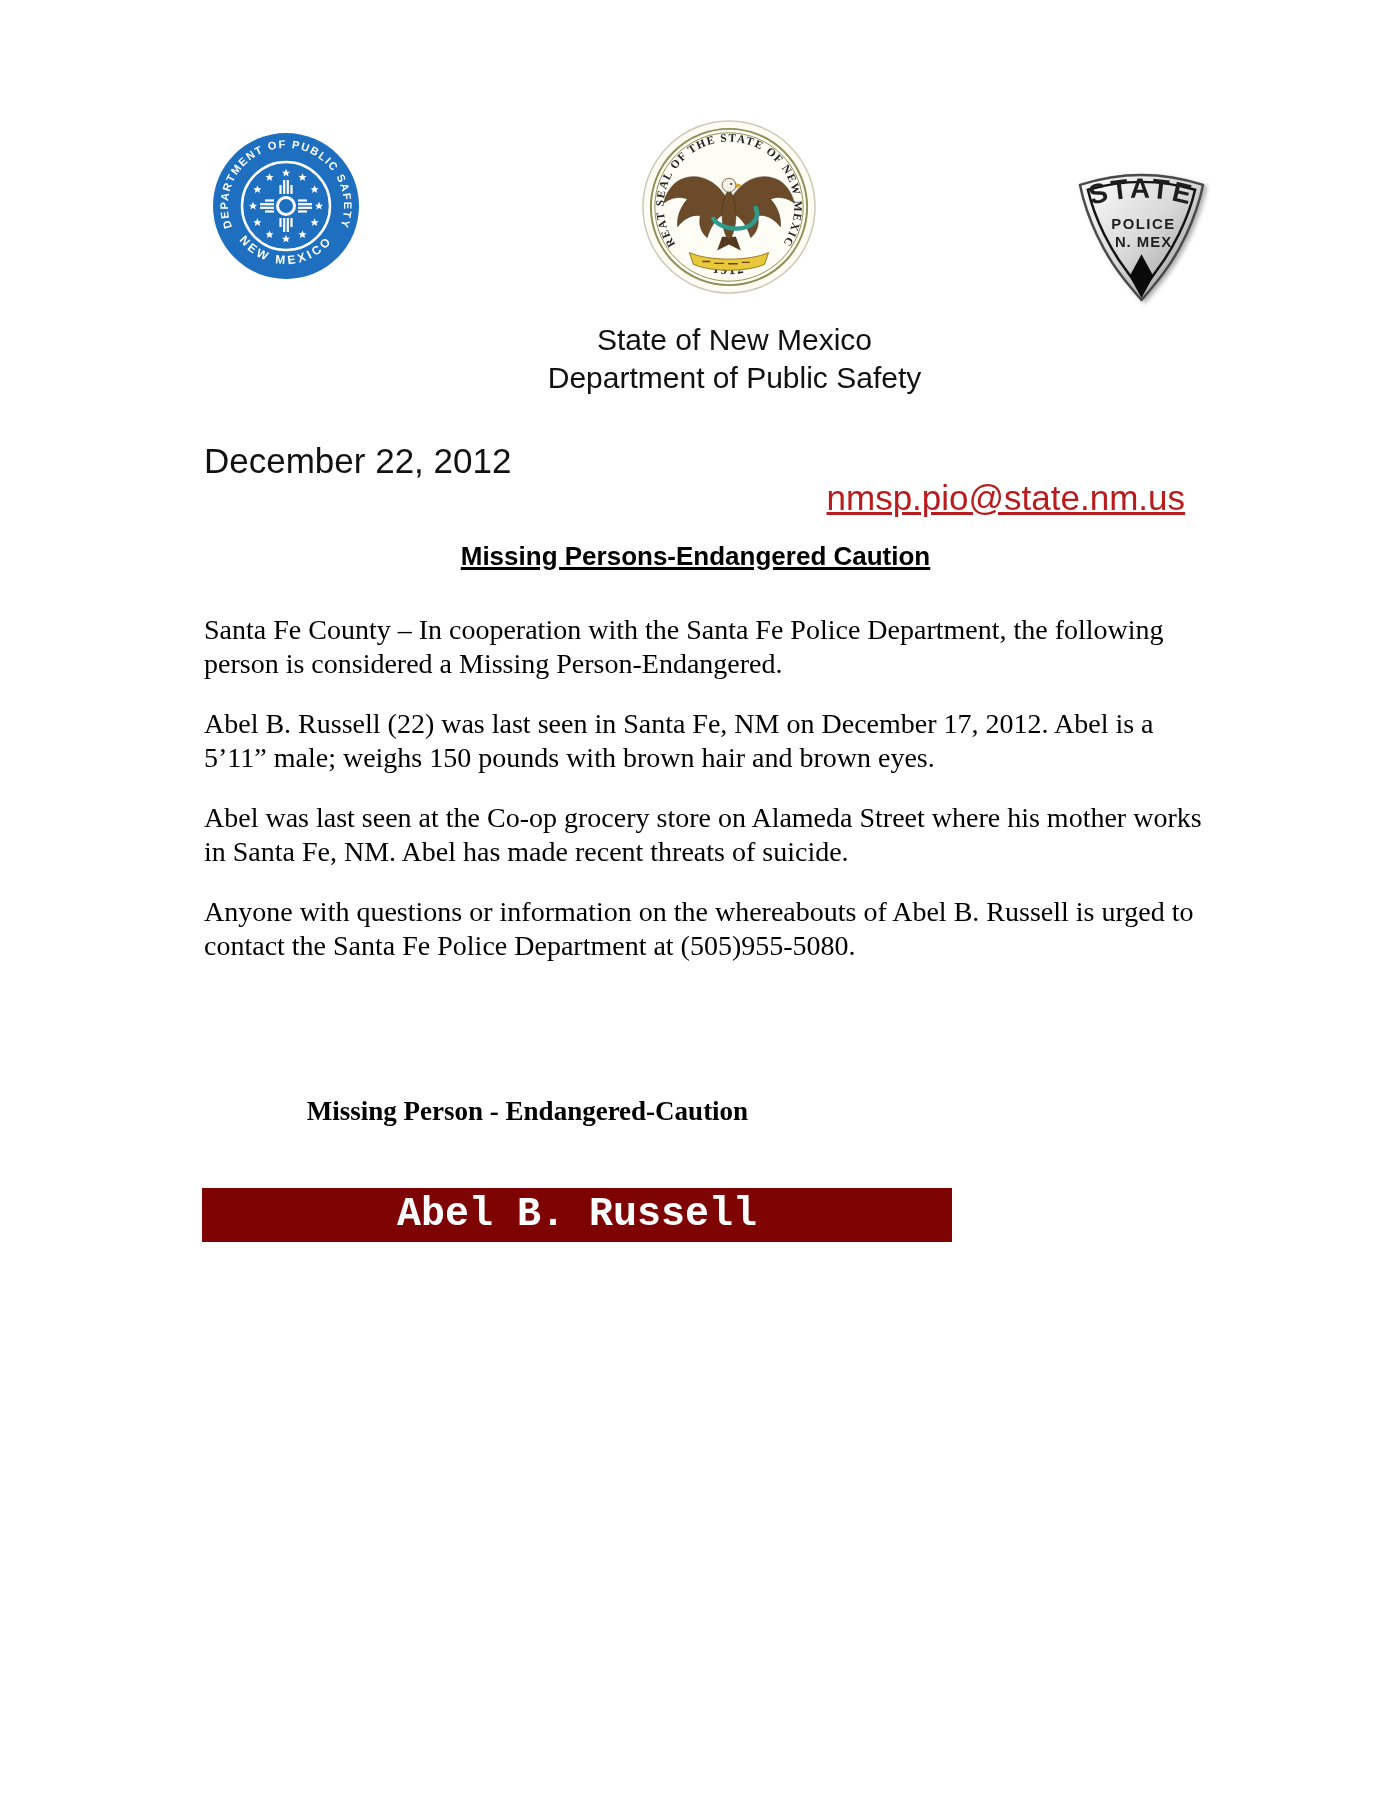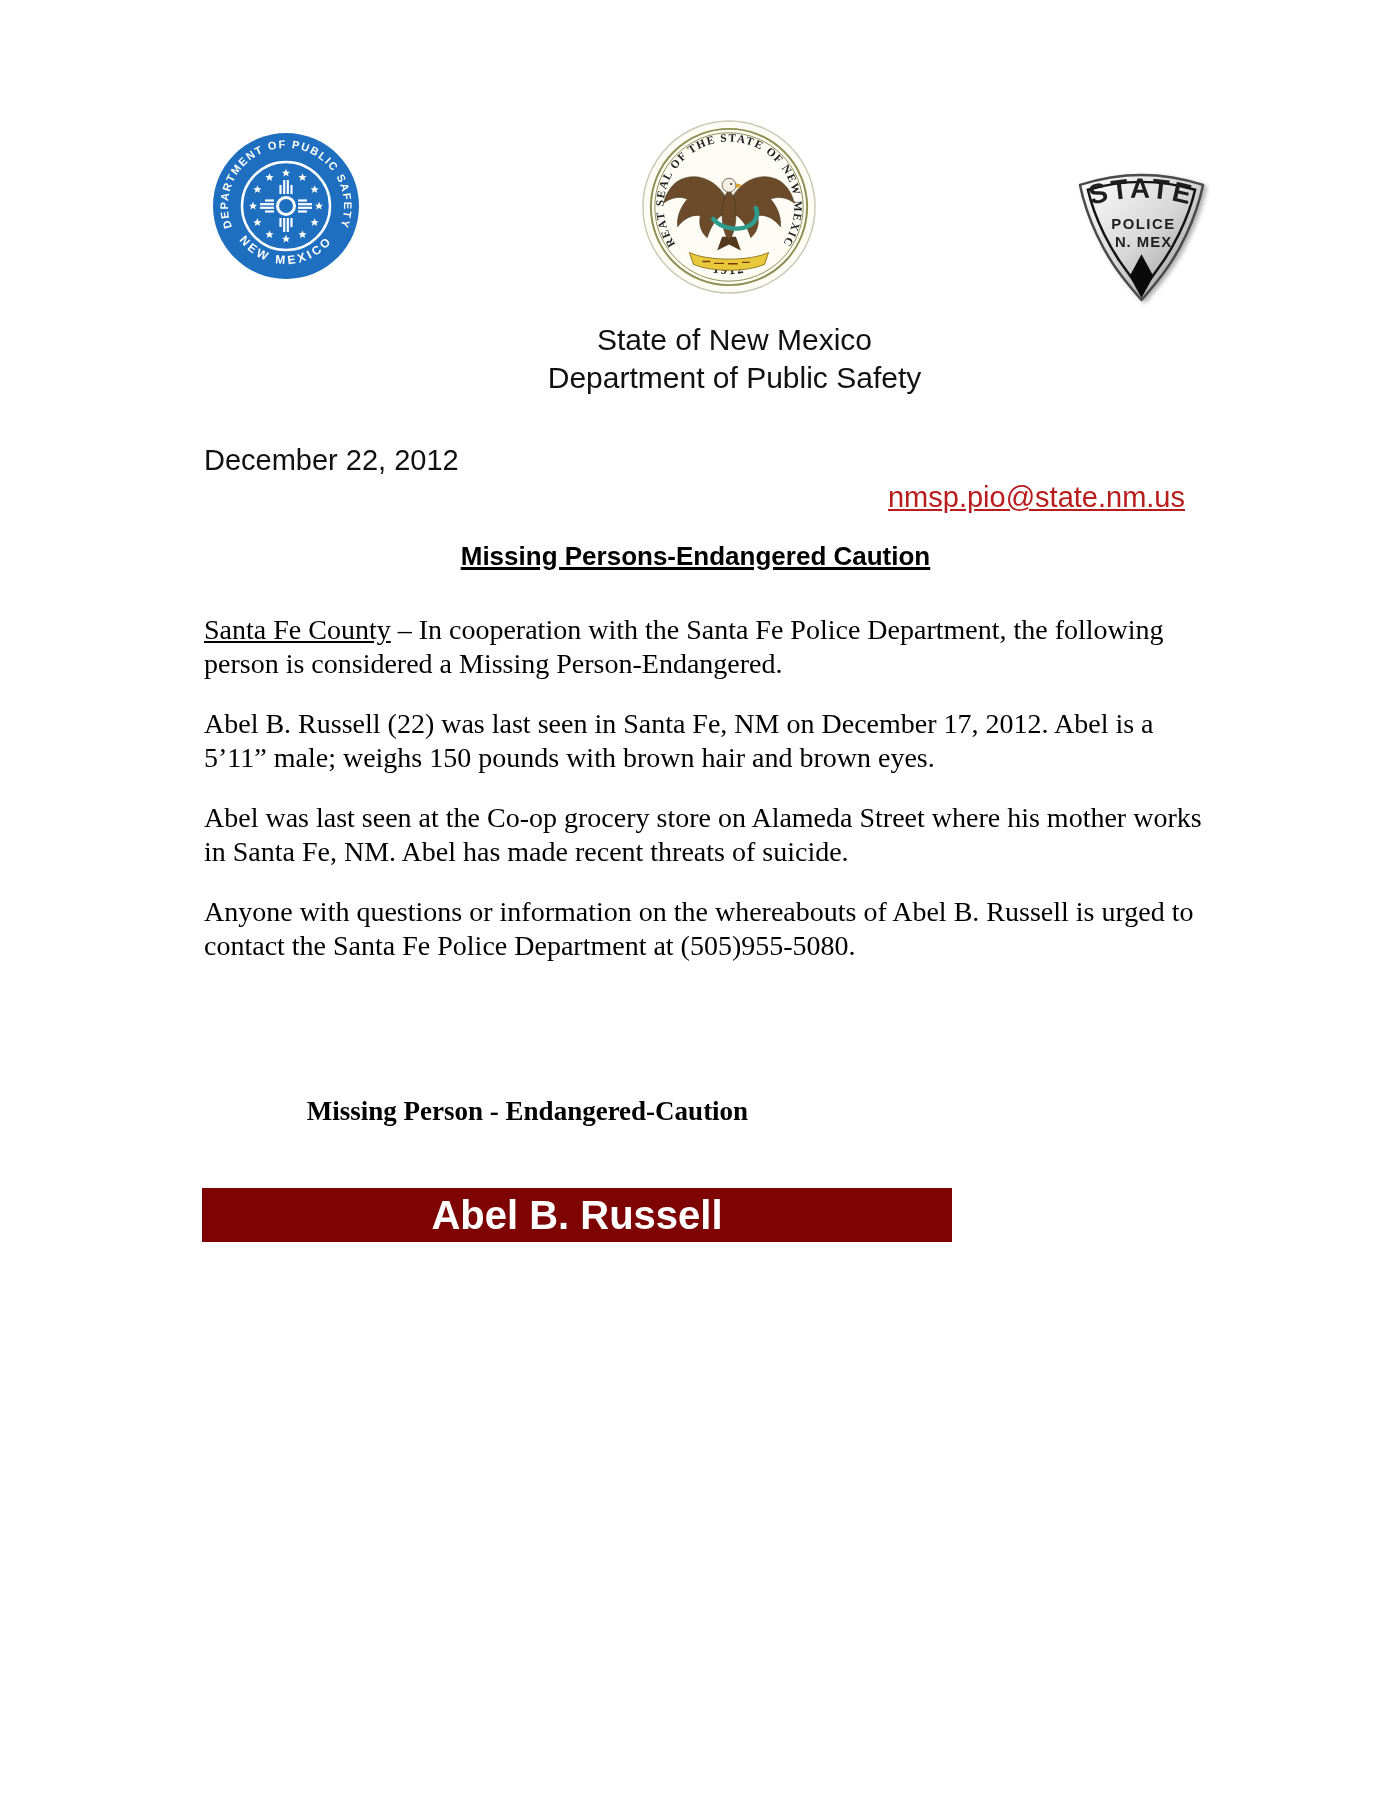--- a/index.html
+++ b/index.html
@@ -15,41 +15,41 @@
   .logo.badge { left:1072px; top:159px; width:139px; height:149px;
                 filter:drop-shadow(3px 2px 2px rgba(0,0,0,0.30)); }
   .svg-sans  { font-family:"Liberation Sans", sans-serif; }
   .svg-serif { font-family:"Liberation Serif", serif; }
 
   .org-title { position:absolute; top:321px; left:0; width:100%;
                text-align:center; font-size:30px; line-height:38px; color:#111;padding-left:39px; }
 
   .meta-row { position:absolute; top:442px; left:204px; width:981px;
               display:flex; justify-content:space-between; align-items:flex-start;
-              font-size:29px; line-height:37px; color:#111; }
+              font-size:35px; line-height:37px; color:#111; }
   .meta-right { text-align:right; }
   .email-link { text-decoration:underline; cursor:pointer; }
 
   .headline { position:absolute; top:541px; left:0; width:100%;
               text-align:center; font-size:26px; font-weight:bold; }
   .headline .u { text-decoration:underline; text-decoration-thickness:2.5px; }
 
   .body-text { position:absolute; top:613px; left:204px; width:1010px;
                font-family:"Liberation Serif", serif; font-size:28px;
                line-height:34px; }
   .body-text p { margin:0 0 26px 0; }
-  .lead-underline { text-decoration:underline; }
+  .lead-underline { }
 
   .poster-heading { position:absolute; top:1087px; left:200px; width:655px;
                     text-align:center; font-family:"Liberation Serif", serif;
                     font-weight:bold; font-size:27px; line-height:48px; }
 
   .banner { position:absolute; top:1188px; left:202px; width:750px; height:54px;
             text-align:center; }
-  .banner .name { color:#ffffff; font-family:Liberation Sans, sans-serif;
+  .banner .name { color:#ffffff; font-family:Liberation Mono, monospace;
                   font-weight:bold; font-size:40px; line-height:54px; }
 </style>
 </head>
 <body>
 
 <div class="page">
 
   <svg class="logo dps" viewBox="0 0 150 150">
     <defs>
       <path id="dpsTop" d="M20.5,94.8 A58,58 0 1 1 129.5,94.8" fill="none"></path>

